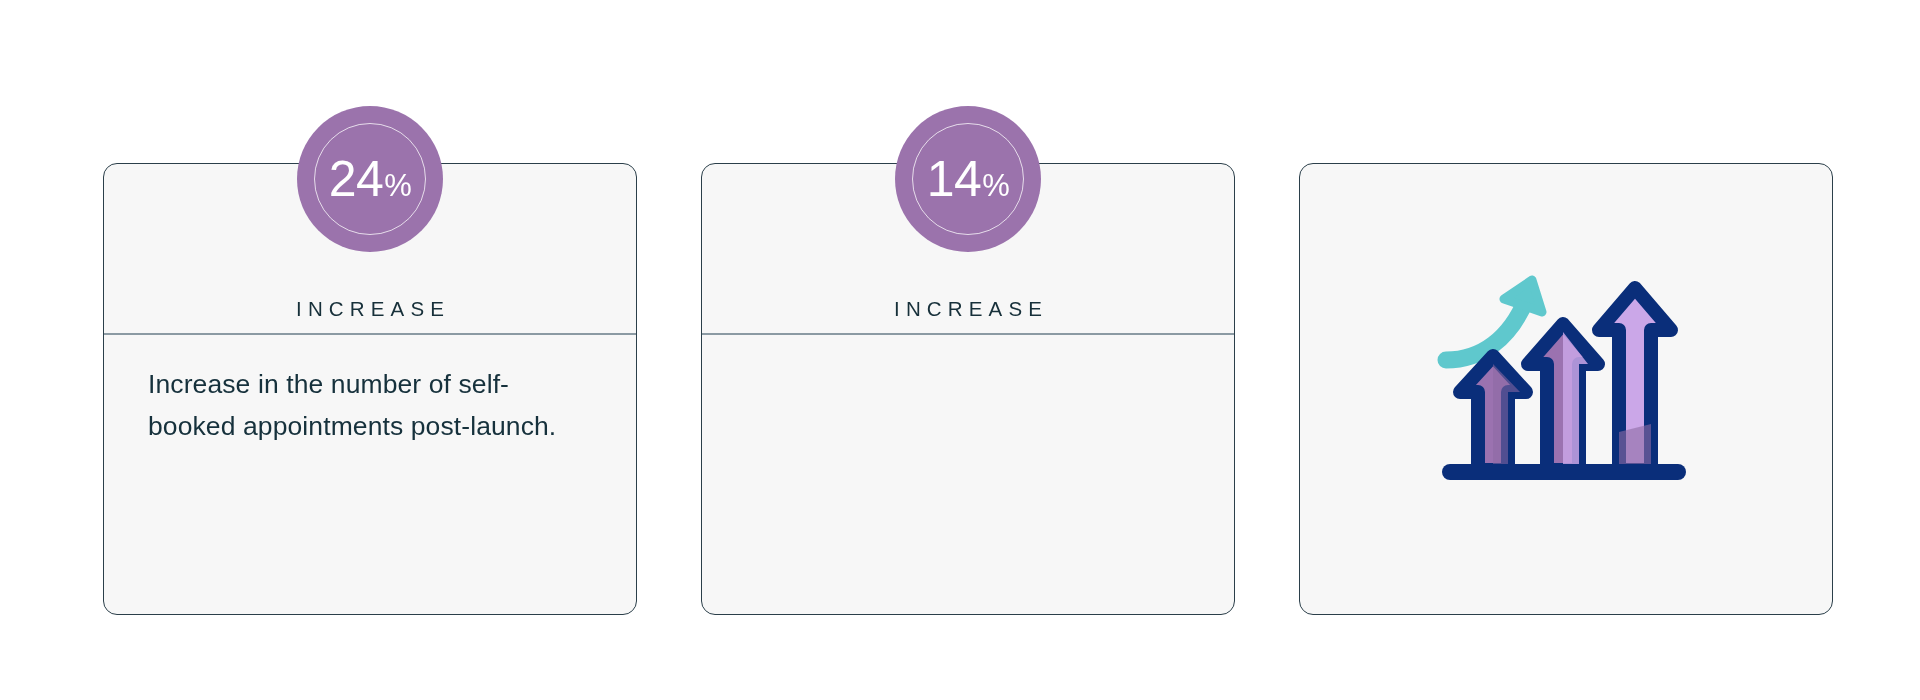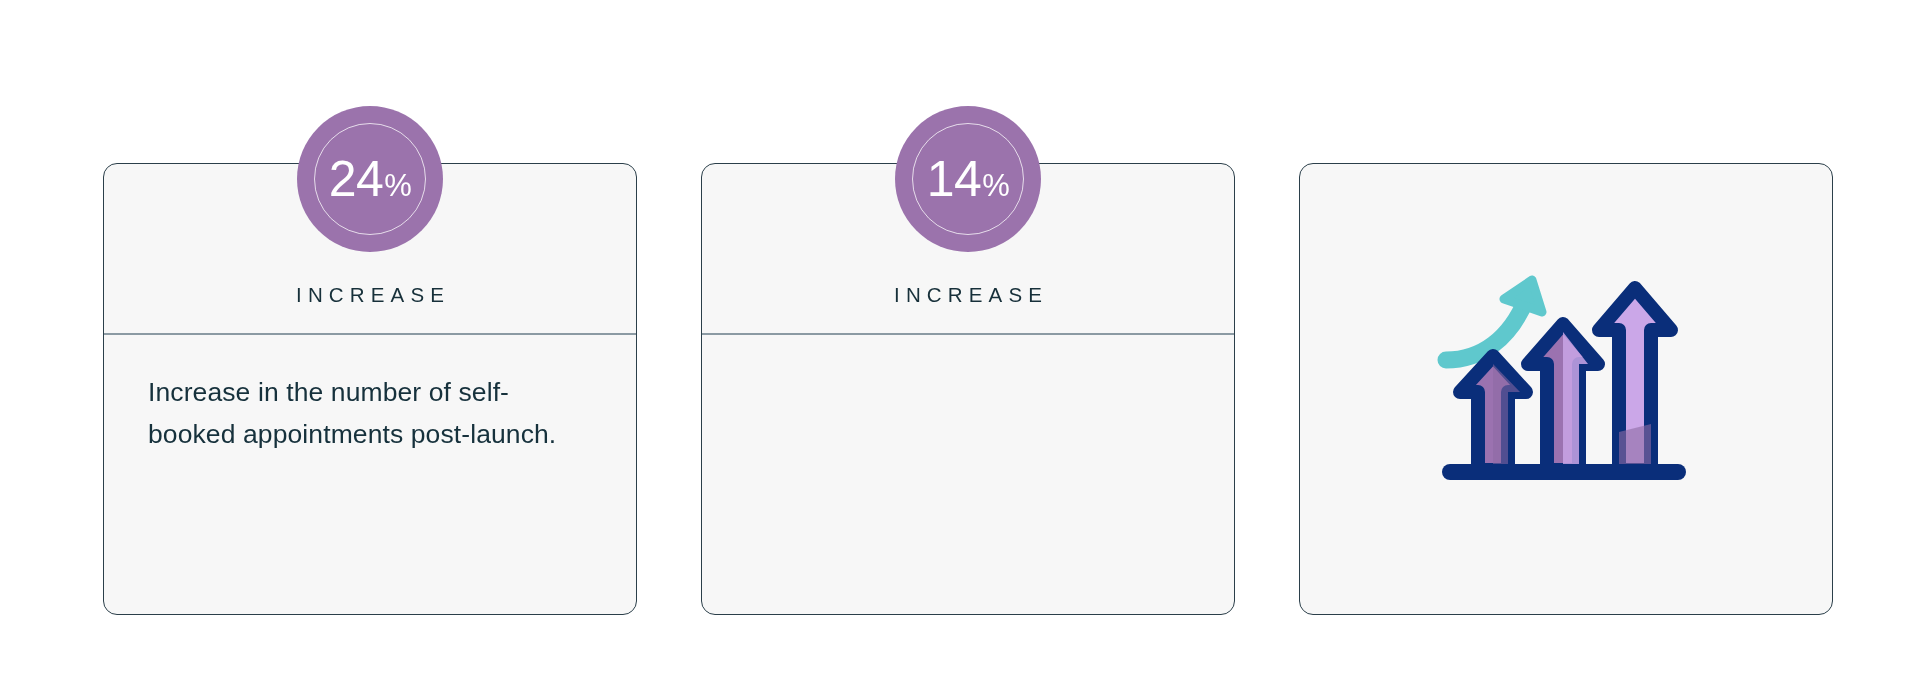--- a/index.html
+++ b/index.html
@@ -44,34 +44,34 @@
   }
 
   
   .card-head {
     height: 169px;
     flex: 0 0 auto;
     position: relative;
     display: flex;
     align-items: flex-end;
     justify-content: center;
-    padding-bottom: 28px;
+    padding-bottom: 14px;
     box-sizing: border-box;
   }
 
   .card-divider {
     height: 1.5px;
     background: #8b9aa3;
     width: 100%;
     flex: 0 0 auto;
   }
 
   .card-body {
     flex: 1 1 auto;
-    padding: 36px 44px 0 44px;
+    padding: 28px 44px 0 44px;
     box-sizing: border-box;
   }
 
   .label {
     font-size: 20.5px;
     letter-spacing: 0.30em;
     text-indent: 0.30em;
     color: #17303a;
     font-weight: 400;
     line-height: 1;

